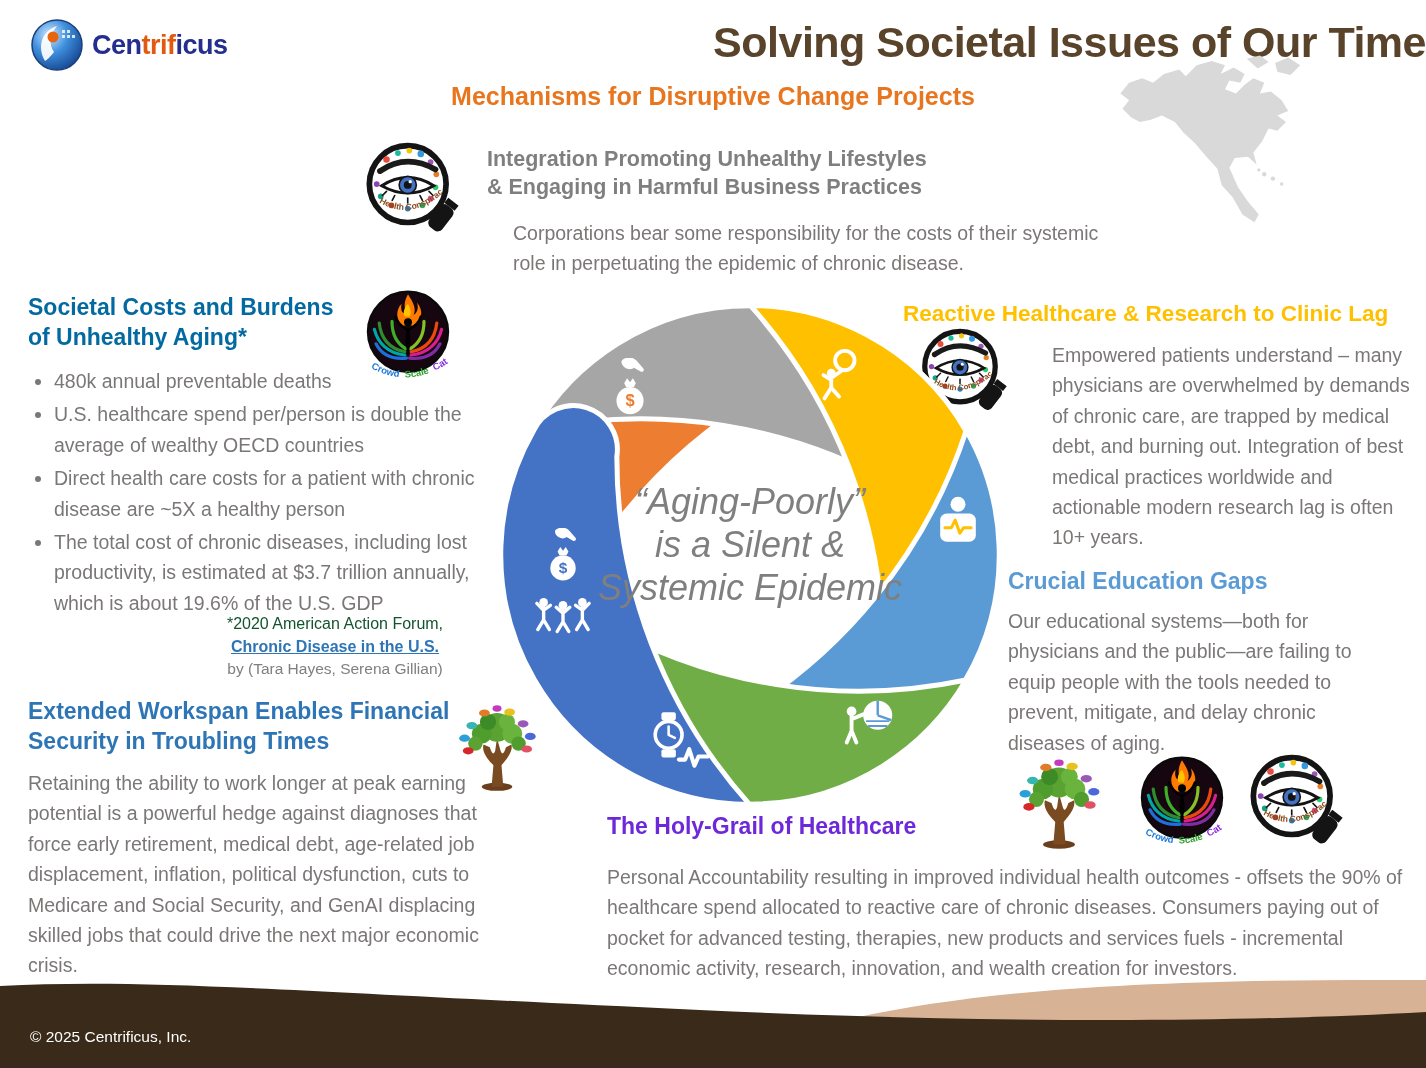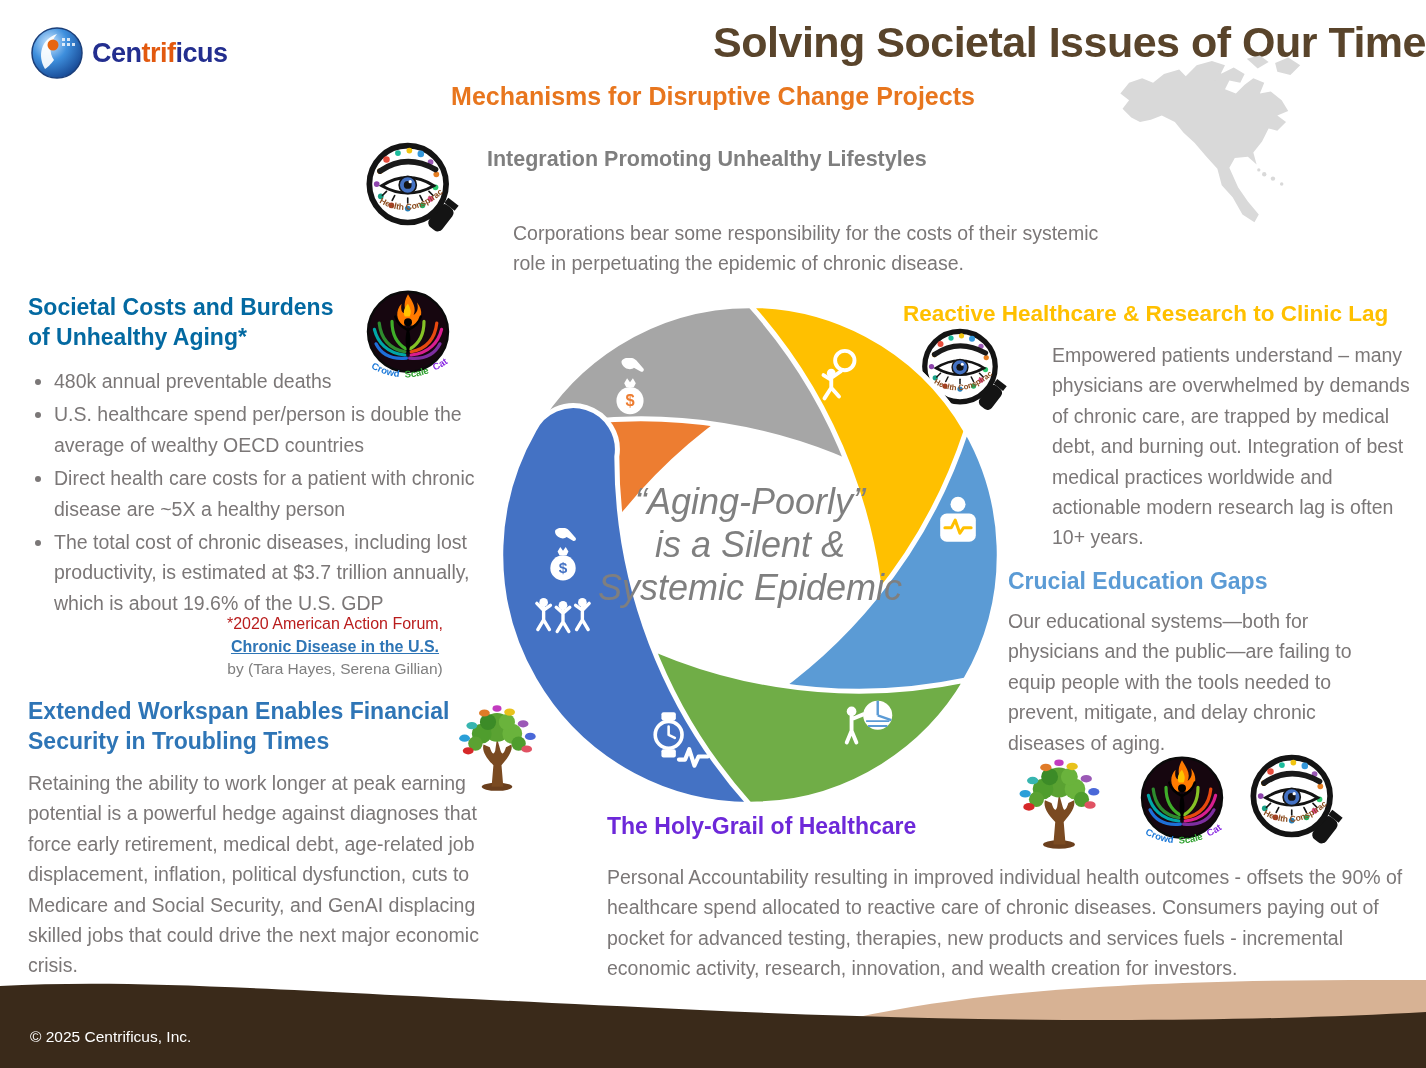--- a/index.html
+++ b/index.html
@@ -4,21 +4,21 @@
 <style>
   html,body{margin:0;padding:0;background:#e9e9e9;}
   #canvas{position:relative;width:1426px;height:1068px;background:#ffffff;overflow:hidden;
           font-family:"Liberation Sans",sans-serif;}
   .abs{position:absolute;}
   .hd{font-weight:bold;line-height:1.3;}
   .body-txt{color:#7b7777;font-size:19.5px;line-height:1.56;}
   .center-txt{text-align:center;}
   #page-title{left:0;right:0;top:18px;text-align:right;font-size:43px;font-weight:bold;color:#59442b;letter-spacing:-.5px;}
   #page-subtitle{left:0;right:0;top:82px;text-align:center;font-size:25px;font-weight:bold;color:#e8761e;}
-  #brand{left:30px;top:26px;display:flex;align-items:center;gap:8px;}
+  #brand{left:30px;top:18px;display:flex;align-items:center;gap:8px;}
   #brand .word{font-size:27px;font-weight:bold;letter-spacing:-.5px;}
   .c-blue{color:#232e8f;} .c-orn{color:#e2590f;}
   ul.bullets{margin:0;padding-left:26px;}
   ul.bullets li{margin-bottom:3px;}
   a.footnote-link{color:#2e75b6;text-decoration:underline;cursor:pointer;}
   .logo-slot svg{width:100%;height:100%;display:block;}
   #center-caption{color:#7f7f7f;font-weight:normal;font-style:italic;font-size:36px;line-height:1.2;text-align:center;}
 </style>
 </head>
 <body>
@@ -100,20 +100,21 @@
           <path d="M82,63 l5,5"></path>
     </g>
     <path id="eyeTextArc" d="M 14,72 Q 56,102 98,66" fill="none"></path>
     <text font-size="10.5" font-weight="bold" fill="#8a4b1e" font-family="Liberation Sans,sans-serif">
       <textPath href="#eyeTextArc" startOffset="8">Health Conspiracies</textPath>
     </text>
   </svg>
 </div>
   <div class="abs hd" style="left:487px;top:146px;font-size:21.5px;color:#7f7f7f;">
     <div>Integration Promoting Unhealthy Lifestyles</div>
+    <div>&amp; Engaging in Harmful Business Practices</div>
   </div>
   <div class="abs body-txt" style="left:513px;top:218px;width:600px;">Corporations bear some responsibility for the costs of their systemic role in perpetuating the epidemic of chronic disease.</div>
 
   <div class="abs hd" style="left:28px;top:293px;width:330px;font-size:23px;color:#0369a1;">Societal Costs and Burdens of Unhealthy Aging*</div>
   <div class="logo-slot abs" style="left:360px;top:286px;width:96px;height:106px;">
   <svg viewBox="0 0 120 132">
     <circle cx="60" cy="57" r="50" fill="#16060f" stroke="#0a0a0a" stroke-width="3"></circle>
     <g fill="none" stroke-width="4" stroke-linecap="round">
       <path d="M56,82 C36,78 26,64 24,46" stroke="#2e8b2e"></path>
       <path d="M56,86 C34,84 22,70 18,54" stroke="#00a6a6"></path>
@@ -139,21 +140,21 @@
     </text>
   </svg>
 </div>
   <ul class="bullets abs body-txt" style="left:28px;top:366px;width:455px;">
     <li>480k annual preventable deaths</li>
     <li>U.S. healthcare spend per/person is double the average of wealthy OECD countries</li>
     <li>Direct health care costs for a patient with chronic disease are ~5X a healthy person</li>
     <li>The total cost of chronic diseases, including lost productivity, is estimated at $3.7 trillion annually, which is about 19.6% of the U.S. GDP</li>
   </ul>
   <div class="abs center-txt" style="left:160px;top:612px;width:350px;line-height:1.45;">
-    <div style="font-size:16px;color:#b91c1c;">*2020 American Action Forum,</div>
+    <div style="font-size:16px;color:#14532d;">*2020 American Action Forum,</div>
     <a class="footnote-link" style="font-size:16px;font-weight:bold;">Chronic Disease in the U.S.</a>
     <div style="font-size:15.5px;color:#7f7f7f;">by (Tara Hayes, Serena Gillian)</div>
   </div>
 
   <div class="abs hd" style="left:28px;top:697px;width:450px;font-size:23px;color:#2e75b6;">Extended Workspan Enables Financial Security in Troubling Times</div>
   <div class="logo-slot abs" style="left:452px;top:704px;width:90px;height:90px;">
   <svg viewBox="0 0 100 100">
     <ellipse cx="50" cy="92" rx="17" ry="4.5" fill="#6b3f1d"></ellipse>
     <path d="M44,92 L46,68 C38,60 33,52 35,45 L42,48 C44,54 46,58 48,52 L50,38 L54,52 C56,58 58,54 60,48 L66,45 C68,52 62,60 55,68 L57,92 Z" fill="#7a4a21"></path>
     <g>

